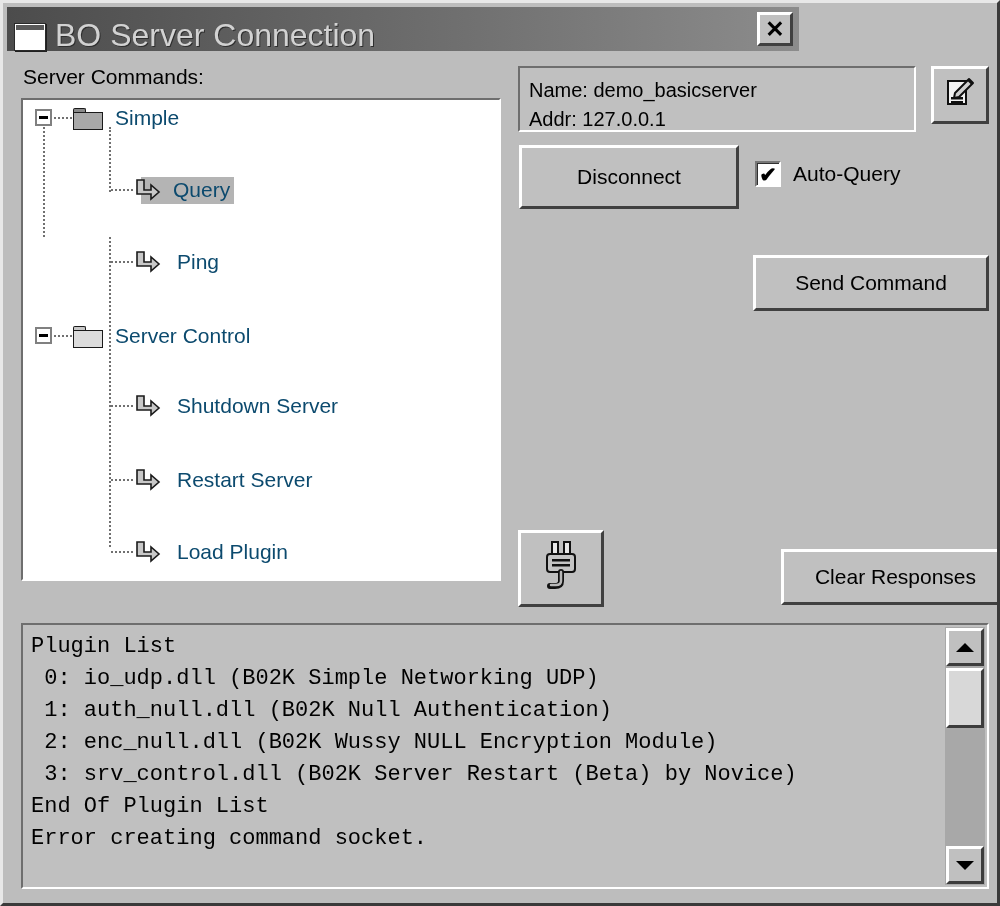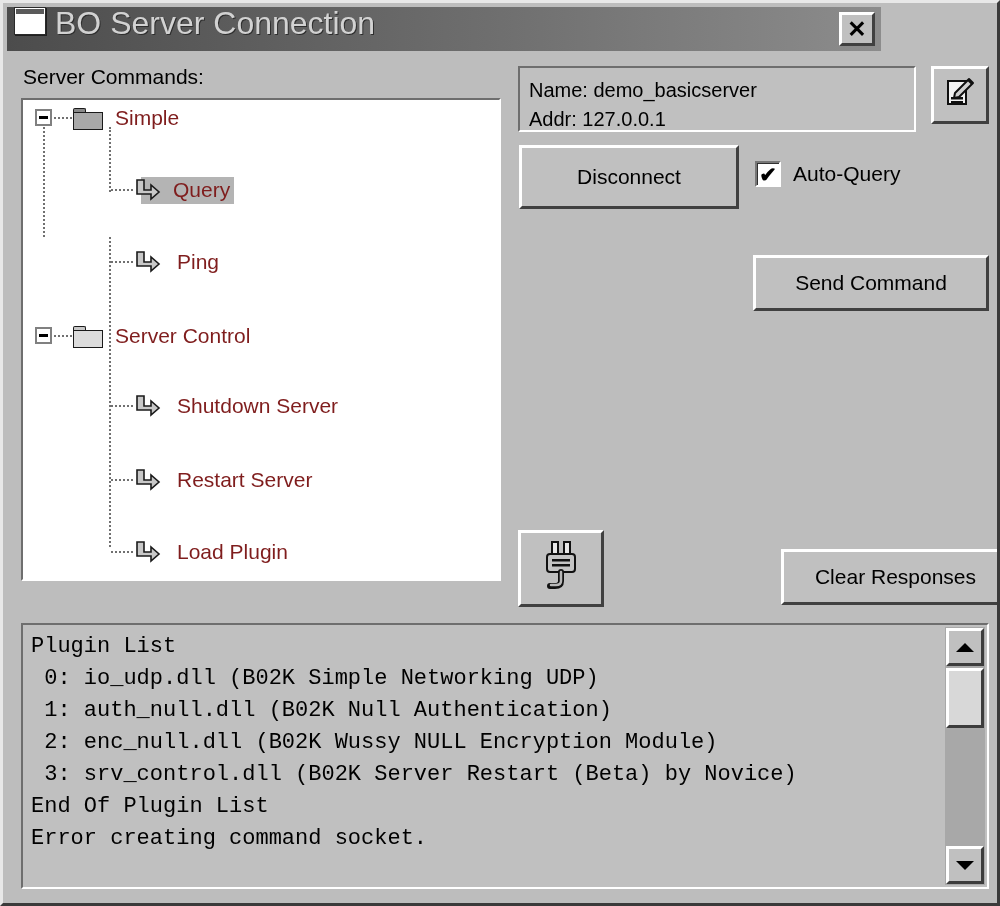--- a/index.html
+++ b/index.html
@@ -20,24 +20,24 @@
     border-left: 3px solid #e8e8e8;
     border-right: 3px solid #3a3a3a;
     border-bottom: 3px solid #3a3a3a;
     overflow: hidden;
   }
 
   
   #titlebar {
     position: absolute;
     left: 4px; top: 4px;
-    width: 874px; height: 44px;
+    width: 792px; height: 44px;
     background: linear-gradient(to right, #4c4c4c 0%, #6e6e6e 55%, #8c8c8c 100%);
     display: flex;
-    align-items: flex-start;
+    align-items: flex-end;
   }
   #win-icon {
     width: 30px; height: 26px;
     margin-left: 7px;
     background: #ffffff;
     border: 1px solid #2a2a2a;
     box-shadow: 1px 1px 0 #202020;
     position: relative;
     flex: none;
   }
@@ -104,21 +104,21 @@
   }
   .tree-row {
     position: relative;
     height: 36px;
     display: flex;
     align-items: center;
     white-space: nowrap;
   }
   .tree-row .lbl {
     font-size: 21px;
-    color: #7f1d1d;
+    color: #0c4a6e;
     padding: 1px 4px 2px 4px;
   }
   .tree-row.selected .lbl {
     background: #b4b4b4;
   }
   
   .expander {
     position: absolute;
     width: 17px; height: 17px;
     background: #ffffff;

